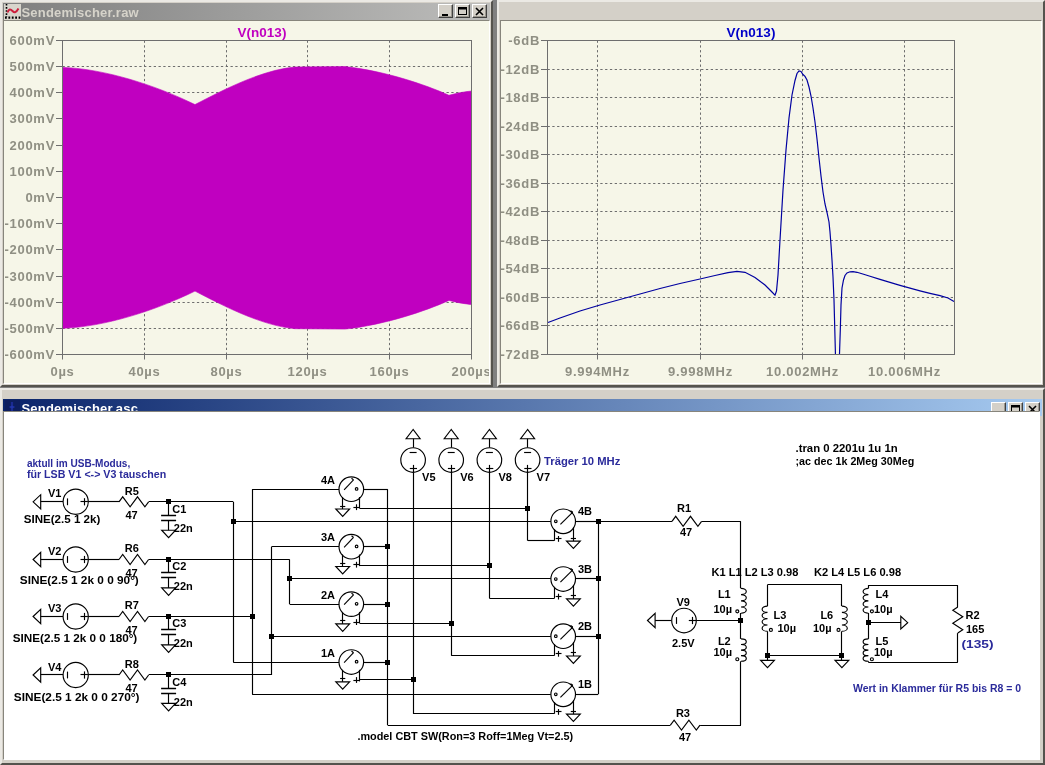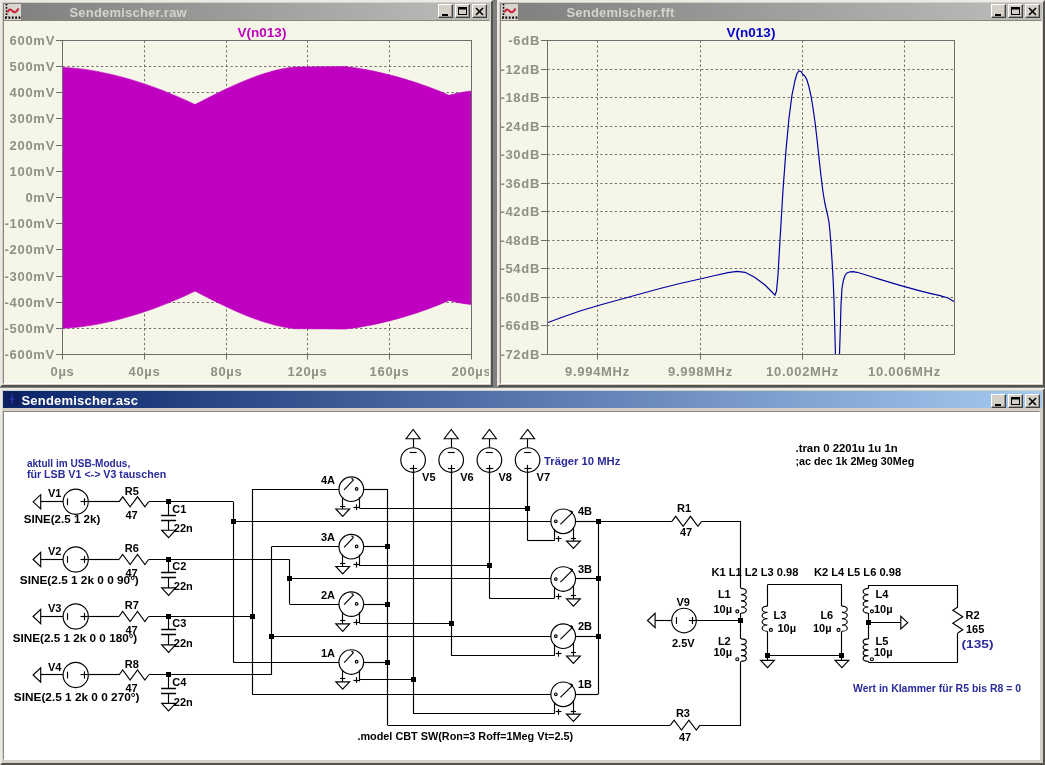--- a/index.html
+++ b/index.html
@@ -1,23 +1,23 @@
 <!DOCTYPE html>
 <html><head><meta charset="utf-8"><style>
 * { margin:0; padding:0; box-sizing:border-box; }
 body { width:1045px; height:765px; overflow:hidden; background:#808080;
        font-family:"Liberation Sans", sans-serif; position:relative; }
 .win { position:absolute; background:#D4D0C8;
         border:2px solid; border-color:#ebe9e4 #55534e #55534e #ebe9e4;
         box-shadow: inset 0 0 0 1px #D4D0C8; }
 .tb { position:absolute; left:1px; top:1px; right:1px; height:17px; overflow:hidden; }
 .tb.inactive { background:linear-gradient(90deg,#7f7f7f,#bdbdbb); }
-.tb.active   { background:linear-gradient(90deg,#0a246a,#a6caf0); }
+.tb.active   { background:linear-gradient(90deg,#0a246a,#a6caf0);margin-top:8px; }
 .tb .cap { position:absolute; left:18.5px; top:2px; font-size:13px; font-weight:bold; letter-spacing:0.2px; }
-.tb.inactive .cap { color:#d6d3ca;margin-left:48px; }
+.tb.inactive .cap { color:#d6d3ca; }
 .tb.active .cap { color:#ffffff; }
 .btn { position:absolute; background:#D4D0C8; border:1px solid; border-color:#fff #404040 #404040 #fff;
         box-shadow: inset -1px -1px 0 #9a978f; }
 .btn svg { position:absolute; left:0; top:0; }
 .content { position:absolute; overflow:hidden; border:1px solid; border-color:#87857c #ffffff #ffffff #87857c; }
 </style></head><body>
 <div class="win" style="left:0;top:0;width:493px;height:387px">
     <div class="tb inactive">
       <svg width="17" height="16" viewBox="0 0 17 16" style="position:absolute;left:1px;top:1px">
         <rect x="0" y="0" width="17" height="16" fill="#D8D5CC"></rect>
@@ -108,45 +108,20 @@
           <text x="226.5" y="376" text-anchor="middle">80µs</text>
           <text x="307.5" y="376" text-anchor="middle">120µs</text>
           <text x="389.5" y="376" text-anchor="middle">160µs</text>
           <text x="471.5" y="376" text-anchor="middle">200µs</text>
         </g>
         <text x="262" y="37" text-anchor="middle" fill="#C000C0" font-size="13.5px" font-weight="bold">V(n013)</text>
       </svg>
     </div>
   </div>
 <div class="win" style="left:497px;top:0;width:548px;height:387px">
-    <div class="tb inactive">
-      <svg width="17" height="16" viewBox="0 0 17 16" style="position:absolute;left:1px;top:1px">
-        <rect x="0" y="0" width="17" height="16" fill="#D8D5CC"></rect>
-        <line x1="2.5" y1="0" x2="2.5" y2="13" stroke="#000" stroke-width="1.6" stroke-dasharray="1.6,1.5"></line>
-        <line x1="1" y1="13.6" x2="17" y2="13.6" stroke="#000" stroke-width="2.4" stroke-dasharray="1.8,1.6"></line>
-        <path d="M3.5,8.5 C5,4.5 6.5,4.8 8.5,7 C10.5,9.2 12,8.8 14.5,4.5" fill="none" stroke="#CC1F3C" stroke-width="2"></path>
-      </svg>
-      <span class="cap">Sendemischer.fft</span>
-      <div class="btn" style="left:491px;top:1px;width:15px;height:13.5px">
-        <svg width="13" height="11.5" viewBox="0 0 13 11.5">
-          <rect x="3" y="9" width="6" height="2" fill="#000"></rect>
-        </svg>
-      </div>
-      <div class="btn" style="left:508px;top:1px;width:15px;height:13.5px">
-        <svg width="13" height="11.5" viewBox="0 0 13 11.5">
-          <rect x="2.5" y="2.5" width="8" height="7" fill="none" stroke="#000" stroke-width="1"></rect>
-          <rect x="2.5" y="2.5" width="8" height="2" fill="#000"></rect>
-        </svg>
-      </div>
-      <div class="btn" style="left:525px;top:1px;width:15px;height:13.5px">
-        <svg width="13" height="11.5" viewBox="0 0 13 11.5">
-          <path d="M3,3 L10,10 M10,3 L3,10" stroke="#000" stroke-width="1.6" fill="none"></path>
-        </svg>
-      </div>
-    </div>
     <div class="content" style="left:1px;top:18px;width:542px;height:364px;background:#F6F6E8">
       <svg style="position:absolute;left:0;top:0" width="540" height="362" viewBox="501 21 540 362" font-family="Liberation Sans, sans-serif">
         <rect x="500" y="21" width="541" height="363" fill="#F6F6E8"></rect>
         <g stroke="#6e6e6e" stroke-width="1" stroke-dasharray="2.3,2.5">
           <line x1="547.5" y1="69.5" x2="954.5" y2="69.5"></line>
           <line x1="547.5" y1="97.5" x2="954.5" y2="97.5"></line>
           <line x1="547.5" y1="126.5" x2="954.5" y2="126.5"></line>
           <line x1="547.5" y1="154.5" x2="954.5" y2="154.5"></line>
           <line x1="547.5" y1="183.5" x2="954.5" y2="183.5"></line>
           <line x1="547.5" y1="211.5" x2="954.5" y2="211.5"></line>

